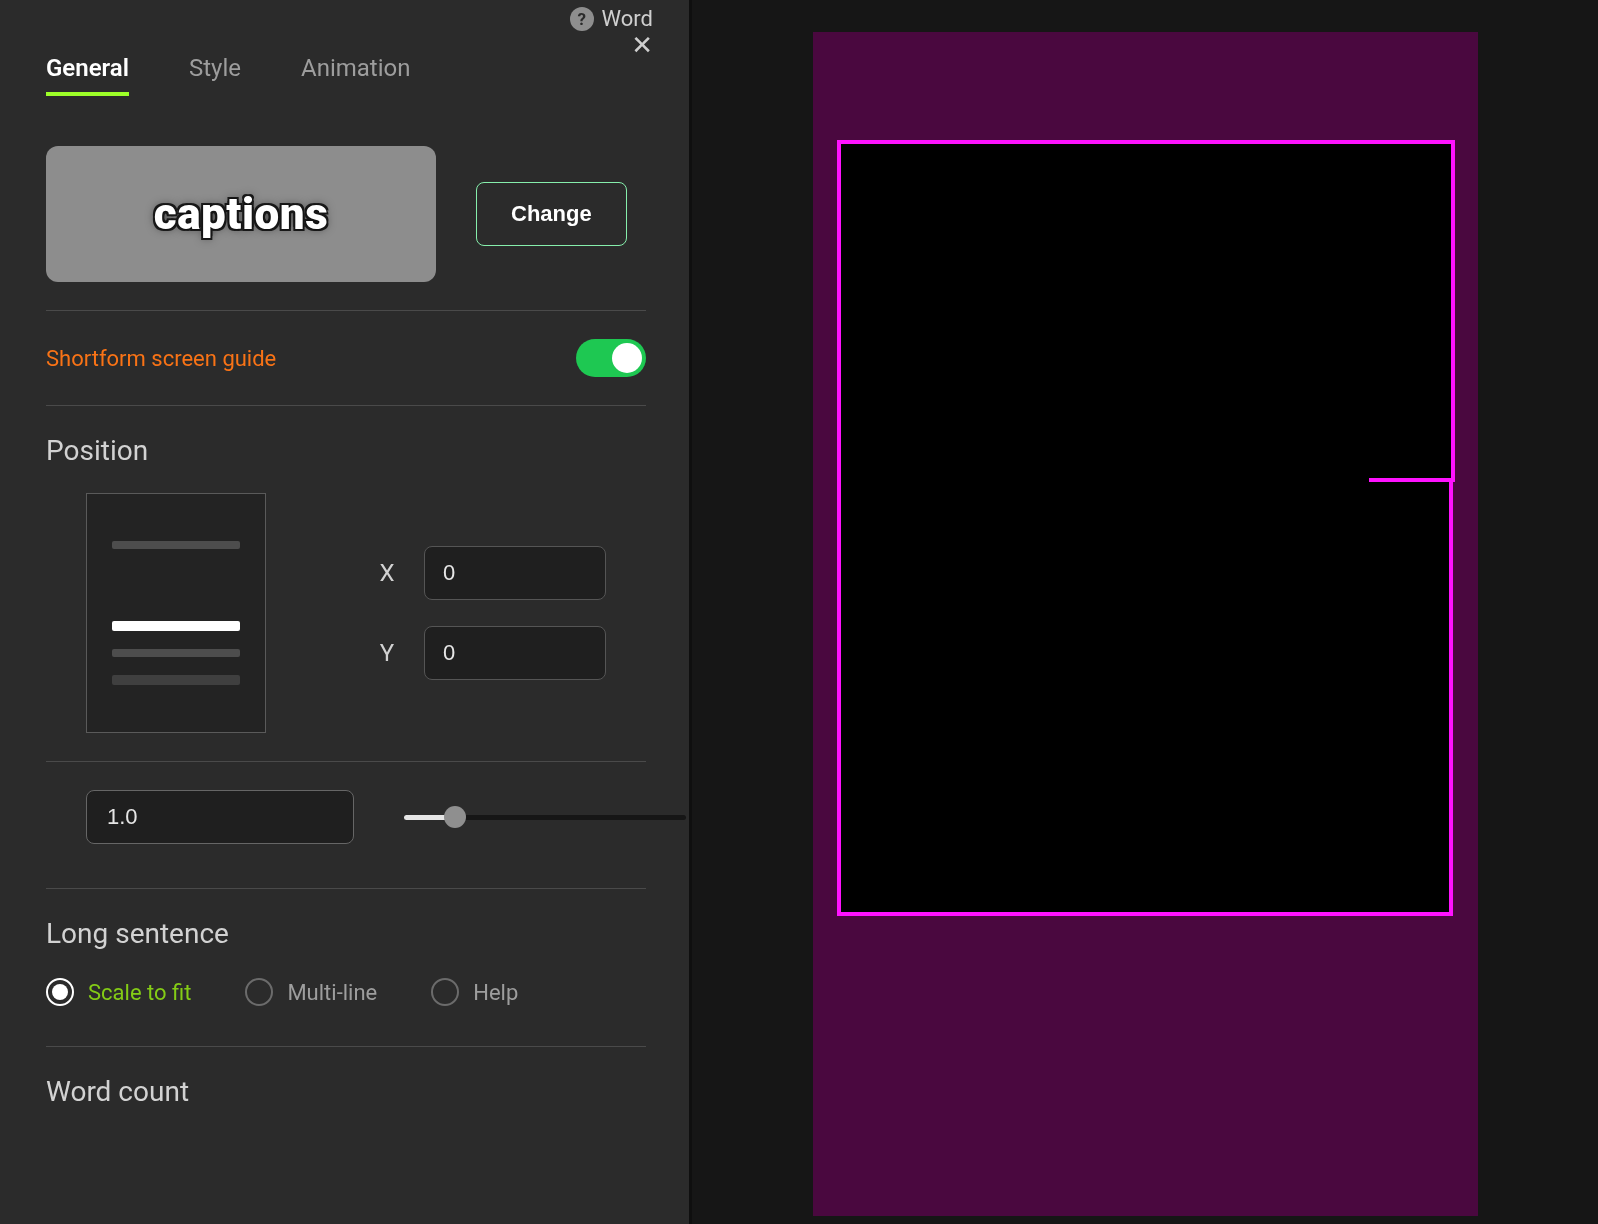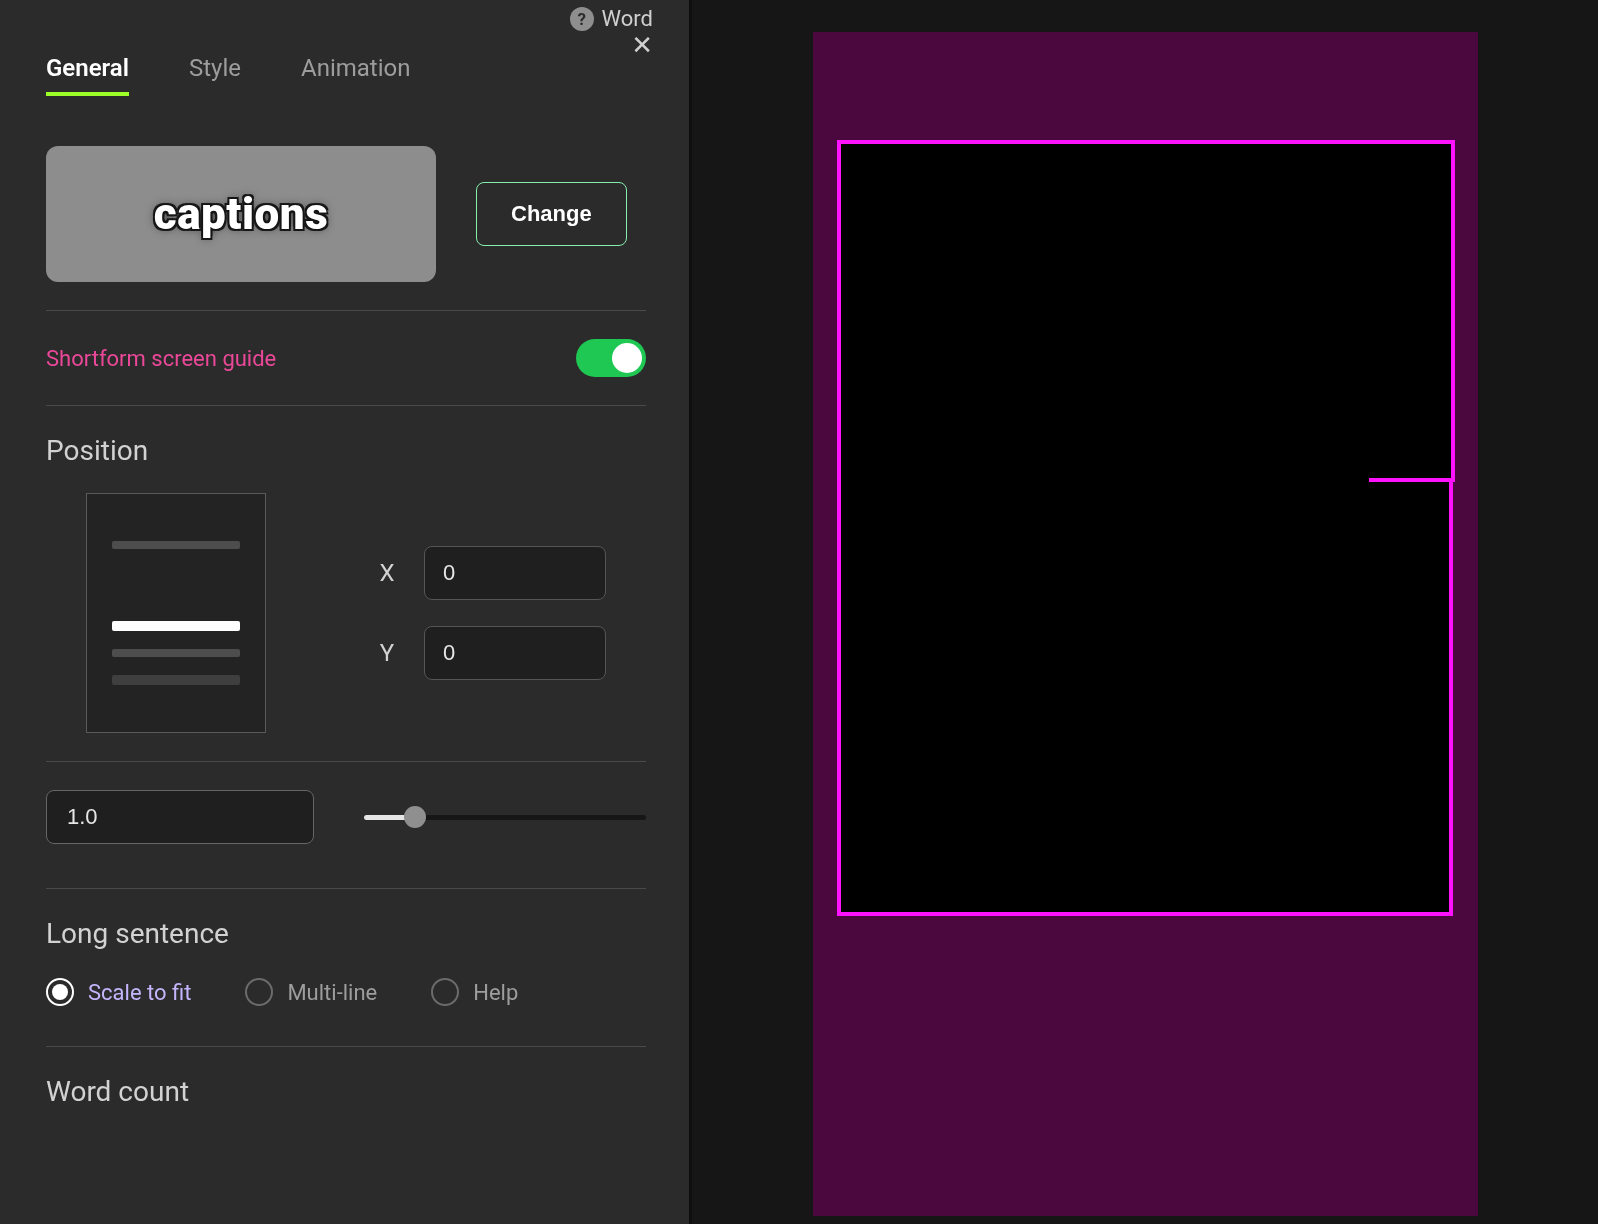--- a/index.html
+++ b/index.html
@@ -120,21 +120,21 @@
     width: 600px;
   }
 
   
   .toggle-row {
     display: flex;
     align-items: center;
     justify-content: space-between;
     width: 600px;
     font-size: 22px;
-    color: #ec4899;
+    color: #f97316;
     margin: 10px 0;
   }
   .toggle {
     width: 70px; height: 38px;
     border-radius: 20px;
     background: #1ec852;
     position: relative;
     cursor: pointer;
   }
   .toggle .knob {
@@ -204,20 +204,21 @@
     padding: 0 18px;
   }
 
   
   .scale-row {
     display: flex;
     align-items: center;
     gap: 50px;
     margin-top: 26px;
     width: 600px;
+    margin-left: 40px;
   }
   .scale-input {
     width: 268px;
     height: 54px;
     background: #1f1f1f;
     border: 1px solid #666;
     border-radius: 8px;
     color: #e6e6e6;
     font-size: 22px;
     padding: 0 20px;
@@ -262,21 +263,21 @@
     margin-top: 28px;
     font-size: 22px;
   }
   .radio {
     display: flex;
     align-items: center;
     gap: 14px;
     cursor: pointer;
     color: #9d9d9d;
   }
-  .radio.selected { color: #c4b5fd; }
+  .radio.selected { color: #84cc16; }
   .radio-dot {
     width: 28px; height: 28px;
     border: 2px solid #6b6b6b;
     border-radius: 50%;
     display: flex; align-items: center; justify-content: center;
   }
   .radio.selected .radio-dot {
     border-color: #ffffff;
   }
   .radio.selected .radio-dot::after {

